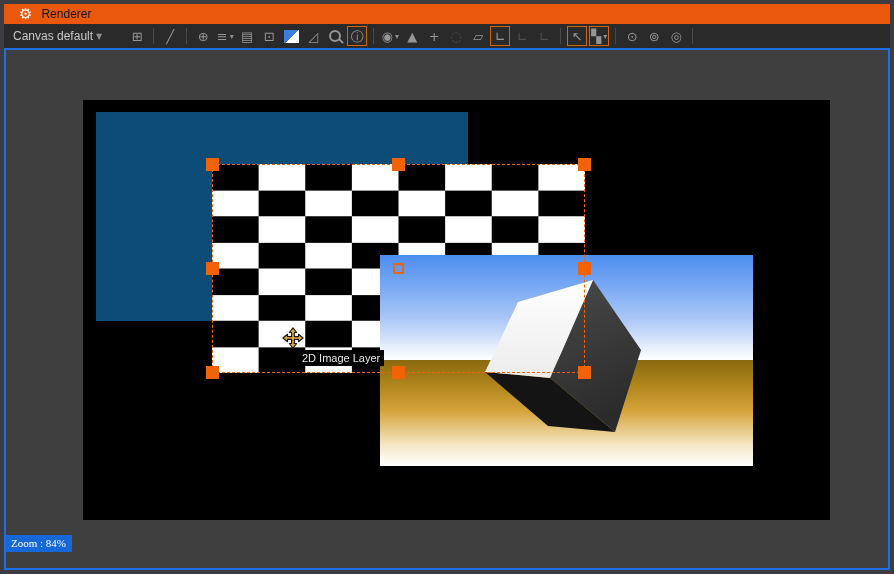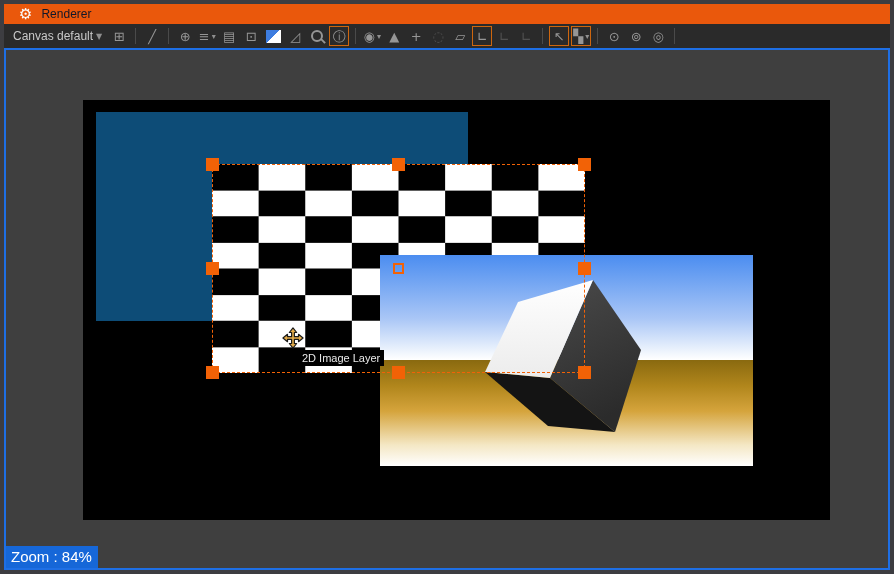--- a/index.html
+++ b/index.html
@@ -16,21 +16,21 @@
     display:flex;align-items:center;gap:9px;padding-left:15px;box-sizing:border-box;
   }
   .gear{font-family:"DejaVu Sans",sans-serif;font-size:15px;line-height:15px;color:#FDFDFD;}
   .win-title{font-size:12px;color:#0f172a;}
   
   .toolbar{
     position:absolute;left:4px;top:24px;right:4px;height:24px;
     background:var(--toolbar-bg,#2A2A2A);
     display:flex;align-items:center;padding-left:9px;box-sizing:border-box;
   }
-  .canvas-select{display:flex;align-items:center;cursor:default;margin-right:6px;}
+  .canvas-select{display:flex;align-items:center;cursor:default;margin-right:24px;}
   .canvas-select .lbl{font-size:12px;color:var(--toolbar-text,#C9C9C9);}
   .canvas-select .caret{font-family:"DejaVu Sans",sans-serif;font-size:8px;color:#8F8F8F;margin-left:3px;}
   #toolbar-icons{display:flex;align-items:center;height:100%;}
   .tbi{
     min-width:20px;height:20px;display:flex;align-items:center;justify-content:center;
     font-family:"DejaVu Sans",sans-serif;font-size:13px;line-height:13px;
     color:var(--icon-color,#969696);margin:0 1px;box-sizing:border-box;position:relative;
   }
   .tbi.active{border:1px solid #CE660E;}
   .tbi.faded{opacity:.35;}
@@ -80,23 +80,24 @@
   .anchor{
     position:absolute;left:310px;top:163px;width:7px;height:7px;z-index:5;
     border:2px solid var(--selection-orange,#F26206);
   }
   .drag-tooltip{
     position:absolute;left:215px;top:250px;height:16px;z-index:6;
     background:#000;color:#E9E9E9;font-size:11px;line-height:16px;padding:0 4px;white-space:nowrap;
   }
   .move-cursor{position:absolute;left:199px;top:227px;z-index:7;}
   .zoom-badge{
-    position:absolute;left:0;bottom:0;z-index:8;
-    background:var(--zoom-badge-bg,#1667D8);color:#FFF;font-size:15px;
+    position:absolute;left:0;bottom:16px;z-index:8;
+    background:var(--zoom-badge-bg,#1667D8);color:#FFF;font-size:11px;
     padding:2px 6px 3px 5px;
+    font-family:Liberation Serif, serif;
   }
 </style>
 </head>
 <body>
 
 <div class="window">
 
   <div class="titlebar">
     <span class="gear">⚙</span>
     <span class="win-title">Renderer</span>

